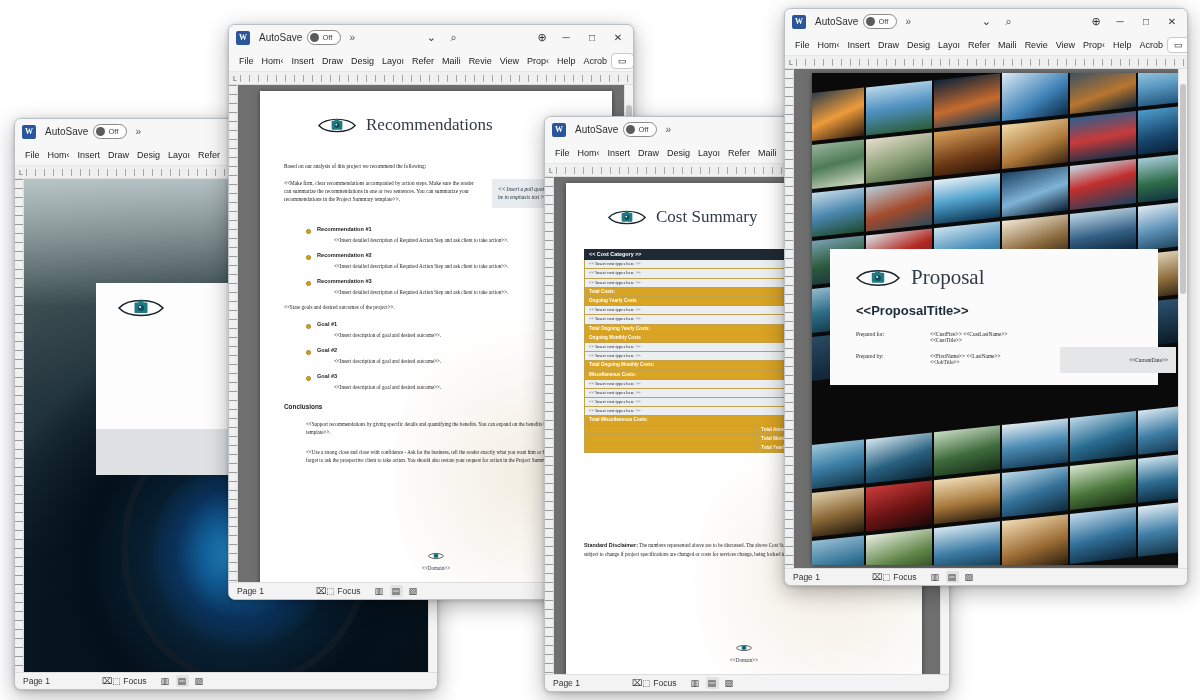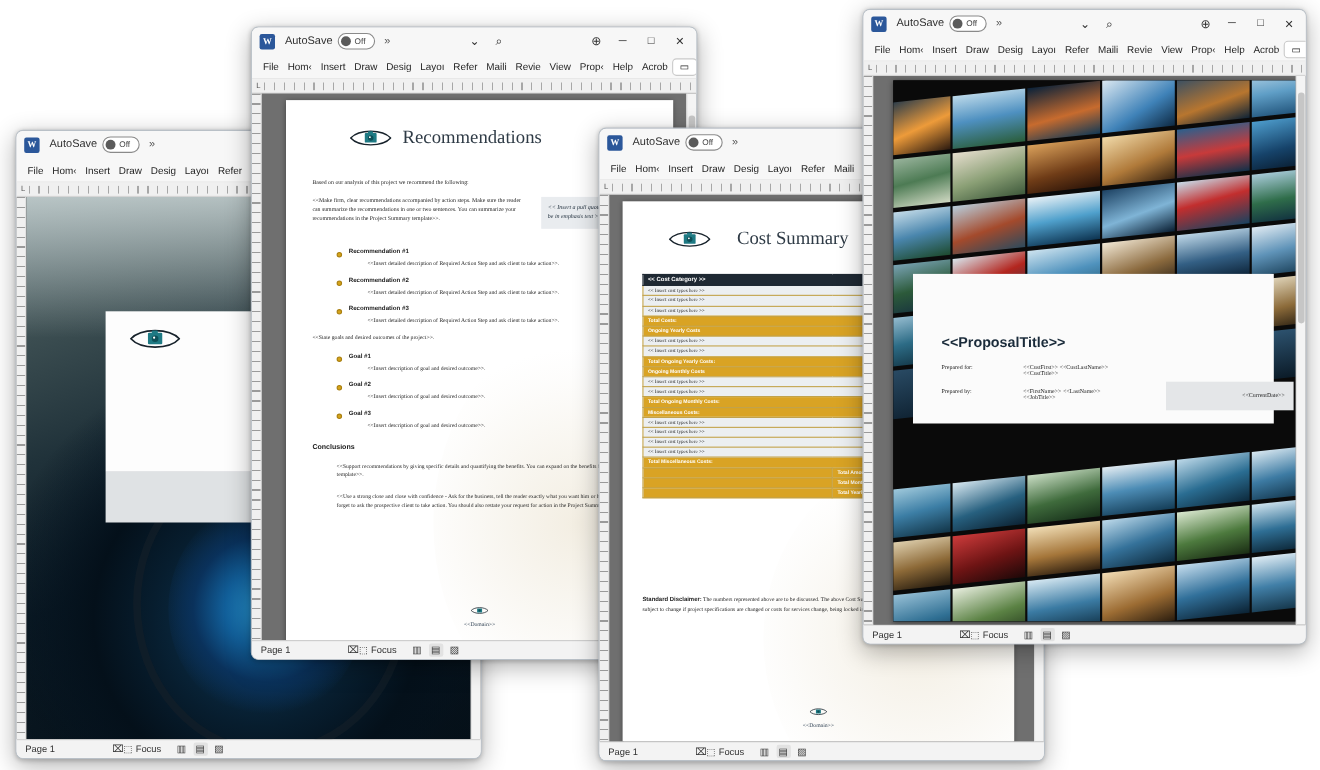--- a/index.html
+++ b/index.html
@@ -445,21 +445,21 @@
                     background:radial-gradient(circle,rgba(226,214,186,.40),rgba(240,236,226,.12) 62%,transparent 74%);"></div>
 
         <div class="doc-logo" style="padding:24px 0 0 42px;">
           <svg width="38" height="19" viewBox="0 0 92 44">
             <path d="M2 22 C 20 2, 72 2, 90 22 C 72 42, 20 42, 2 22 Z" fill="none" stroke="#17222b" stroke-width="3"></path>
             <rect x="33" y="11" width="26" height="21" rx="2" fill="#1f7a84"></rect>
             <rect x="40" y="7" width="11" height="5" rx="1.5" fill="#1f7a84"></rect>
             <circle cx="46" cy="22" r="6" fill="#0e4f57"></circle>
             <circle cx="44.2" cy="20" r="2" fill="#ffffff"></circle>
           </svg>
-          <span class="doc-title" style="font-size:17px; margin-left:18px;">Cost Summary</span>
+          <span class="doc-title" style="font-size:17px; margin-left:4px;">Cost Summary</span>
         </div>
 
         <div style="position:absolute;left:18px;top:66px;width:320px;">
           <table class="cost-table">
             <tbody>
               <tr class="row-head">
                 <td colspan="2">&lt;&lt; Cost Category &gt;&gt;</td>
               </tr>
 
               <tr class="row-item">
@@ -688,20 +688,30 @@
             <div class="tile" style="width:66px;height:50px;background:linear-gradient(170deg,#9fc6db,#2f6f93 55%,#0c2536);"></div>
             <div class="tile" style="width:66px;height:50px;background:linear-gradient(165deg,#e8eedf,#5b8244 55%,#1e3118);"></div>
             <div class="tile" style="width:66px;height:50px;background:linear-gradient(175deg,#d6e8f2,#3b7ba3 52%,#0e2d41);"></div>
             <div class="tile" style="width:66px;height:50px;background:linear-gradient(165deg,#f2dcb4,#9c6c33 58%,#2c1e0f);"></div>
             <div class="tile" style="width:66px;height:50px;background:linear-gradient(170deg,#c4dced,#31709a 52%,#0b2233);"></div>
             <div class="tile" style="width:66px;height:50px;background:linear-gradient(175deg,#dfecf4,#417fa7 52%,#123144);"></div>
           </div>
         </div>
 
         <div style="position:absolute;left:18px;top:176px;width:328px;height:136px;background:#fbfbfb;">
+          <div class="doc-logo" style="padding:16px 0 0 26px;">
+            <svg width="44" height="22" viewBox="0 0 92 44">
+              <path d="M2 22 C 20 2, 72 2, 90 22 C 72 42, 20 42, 2 22 Z" fill="none" stroke="#17222b" stroke-width="3"></path>
+              <rect x="33" y="11" width="26" height="21" rx="2" fill="#1f7a84"></rect>
+              <rect x="40" y="7" width="11" height="5" rx="1.5" fill="#1f7a84"></rect>
+              <circle cx="46" cy="22" r="6" fill="#0e4f57"></circle>
+              <circle cx="44.2" cy="20" r="2" fill="#ffffff"></circle>
+            </svg>
+            <span class="doc-title" style="font-size:21px; margin-left:5px;">Proposal</span>
+          </div>
           <div class="hd-bold" style="position:absolute;left:26px;top:54px;font-size:13px;color:#1a2b3a;">&lt;&lt;ProposalTitle&gt;&gt;</div>
 
           <div style="position:absolute;left:26px;top:82px;display:flex;">
             <span class="serif" style="font-size:5.4px;width:74px;">Prepared for:</span>
             <span>
               <span class="serif" style="font-size:5.4px;display:block;">&lt;&lt;CustFirst&gt;&gt; &lt;&lt;CustLastName&gt;&gt;</span>
               <span class="serif" style="font-size:5.4px;display:block;">&lt;&lt;CustTitle&gt;&gt;</span>
             </span>
           </div>
 

